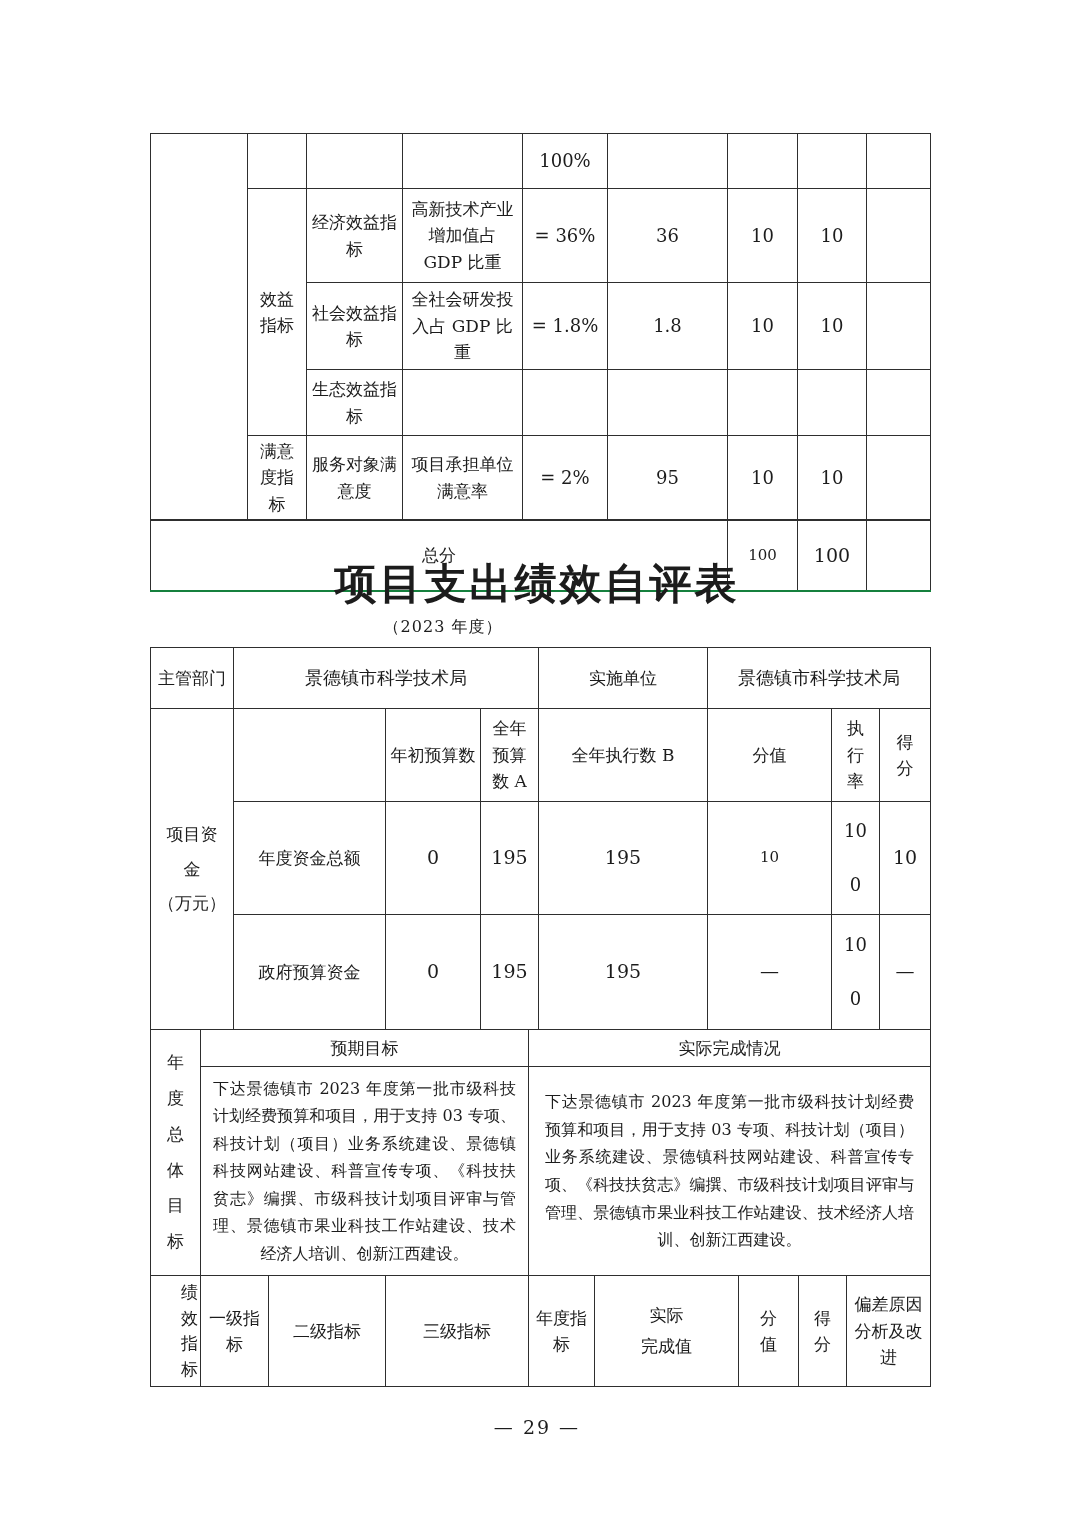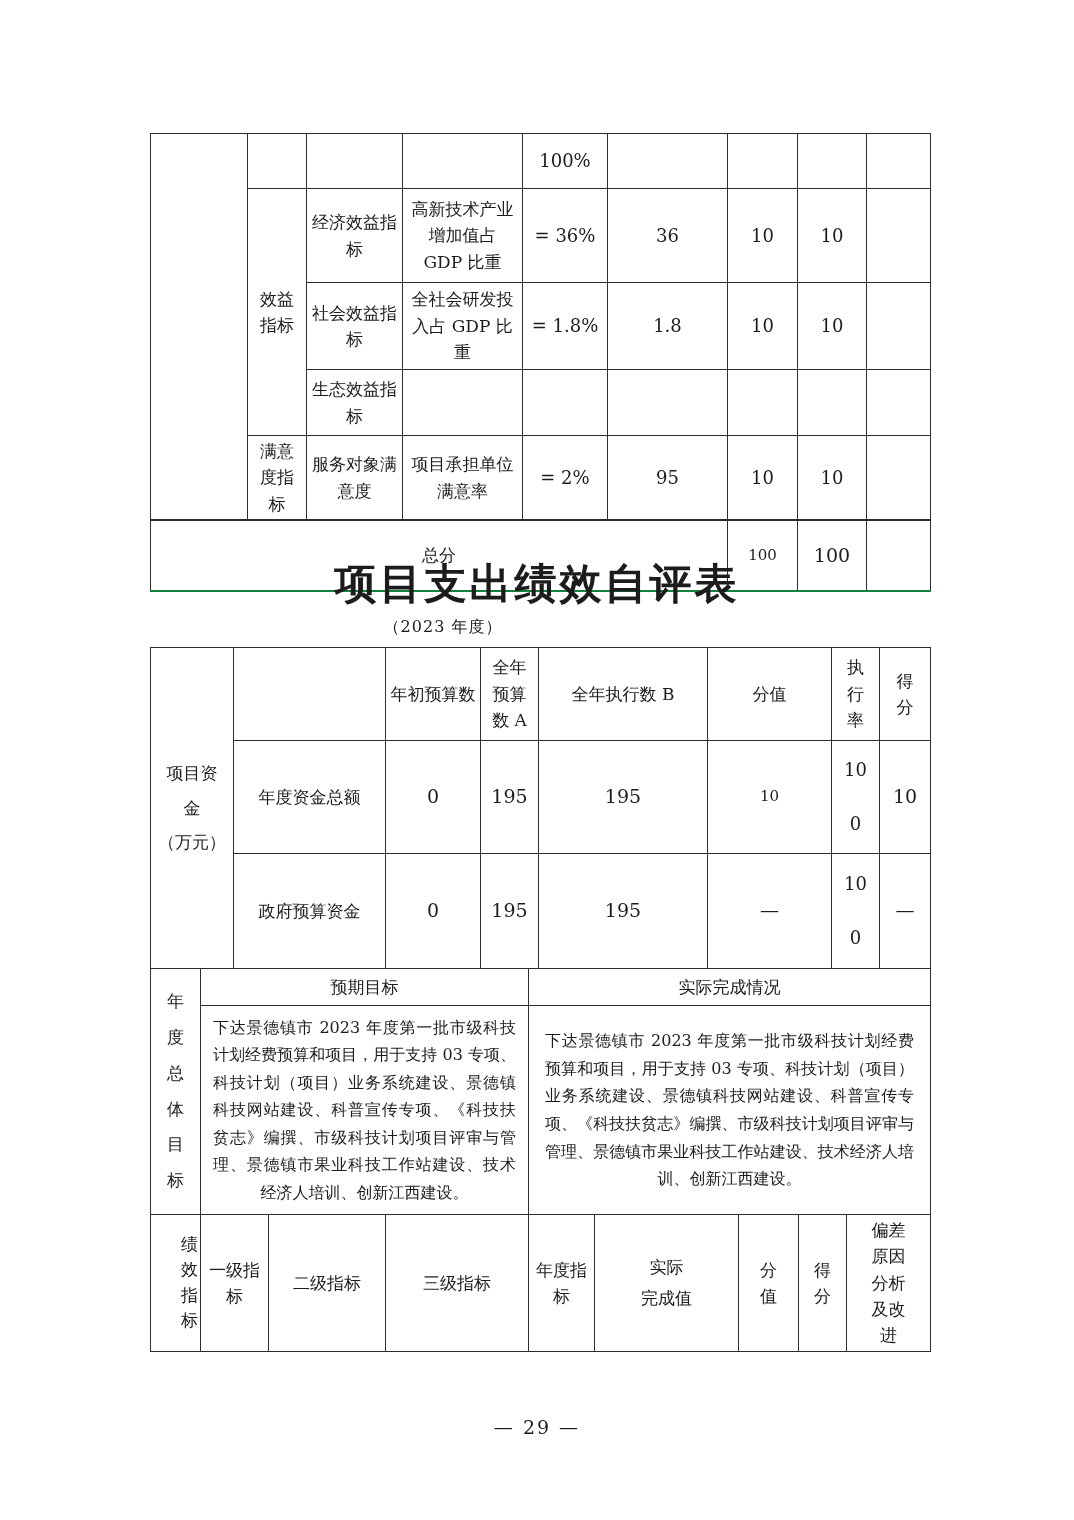--- a/index.html
+++ b/index.html
@@ -42,21 +42,21 @@
   .tC tr.r1 td { height:108px; }
   .tC tr.r2 td { height:110px; }
   .tD tr.hdr td { height:32px; }
   .tD tr.txt td { height:196px; }
   .tE td { height:106px; }
   .prelabel { white-space:pre-line; line-height:2.05; }
   .vert6 { padding:0 15px; line-height:2.1; }   
   .vert4 { padding:0 30px; line-height:1.5; }   
   .narrow { padding:2px 8px; }                  
   .pair { padding:2px 14px; }                   
-  .dev { padding:2px 17px; }                    
+  .dev { padding:2px 3px; }                    
   .goal-text {
     text-align:justify; text-align-last:center;
     font-size:16px; line-height:1.72; padding:6px 12px; vertical-align:middle;
   }
   .goal-text-r { padding:6px 16px; }
   .rate-wrap { display:inline-block; width:1.5em; word-break:break-all;
                line-height:3; font-size:18px; }
   .name-val { font-size:18px; }
   .dept-val { font-size:18px; }
   .fund-name { font-size:17px; }
@@ -139,20 +139,36 @@
   </tbody>
     </table>
 </div>
 
 <div class="abs" id="title">项目支出绩效自评表</div>
 <div class="abs" id="subtitle">（2023 年度）</div>
 
 <div class="abs" id="table2">
 
 
+  <table class="tB stack">
+    <colgroup>
+        <col style="width:83px">
+        <col style="width:305px">
+        <col style="width:169px">
+        <col style="width:223px">
+      </colgroup>
+    <tbody>
+        <tr>
+      <td>主管部门</td>
+      <td class="dept-val">景德镇市科学技术局</td>
+      <td>实施单位</td>
+      <td class="dept-val">景德镇市科学技术局</td>
+    </tr>
+  </tbody>
+    </table>
 
   <table class="tC stack">
     <colgroup>
       <col style="width:83px">
         <col style="width:152px">
         <col style="width:95px">
         <col style="width:58px">
       <col style="width:169px">
         <col style="width:124px">
         <col style="width:48px">

